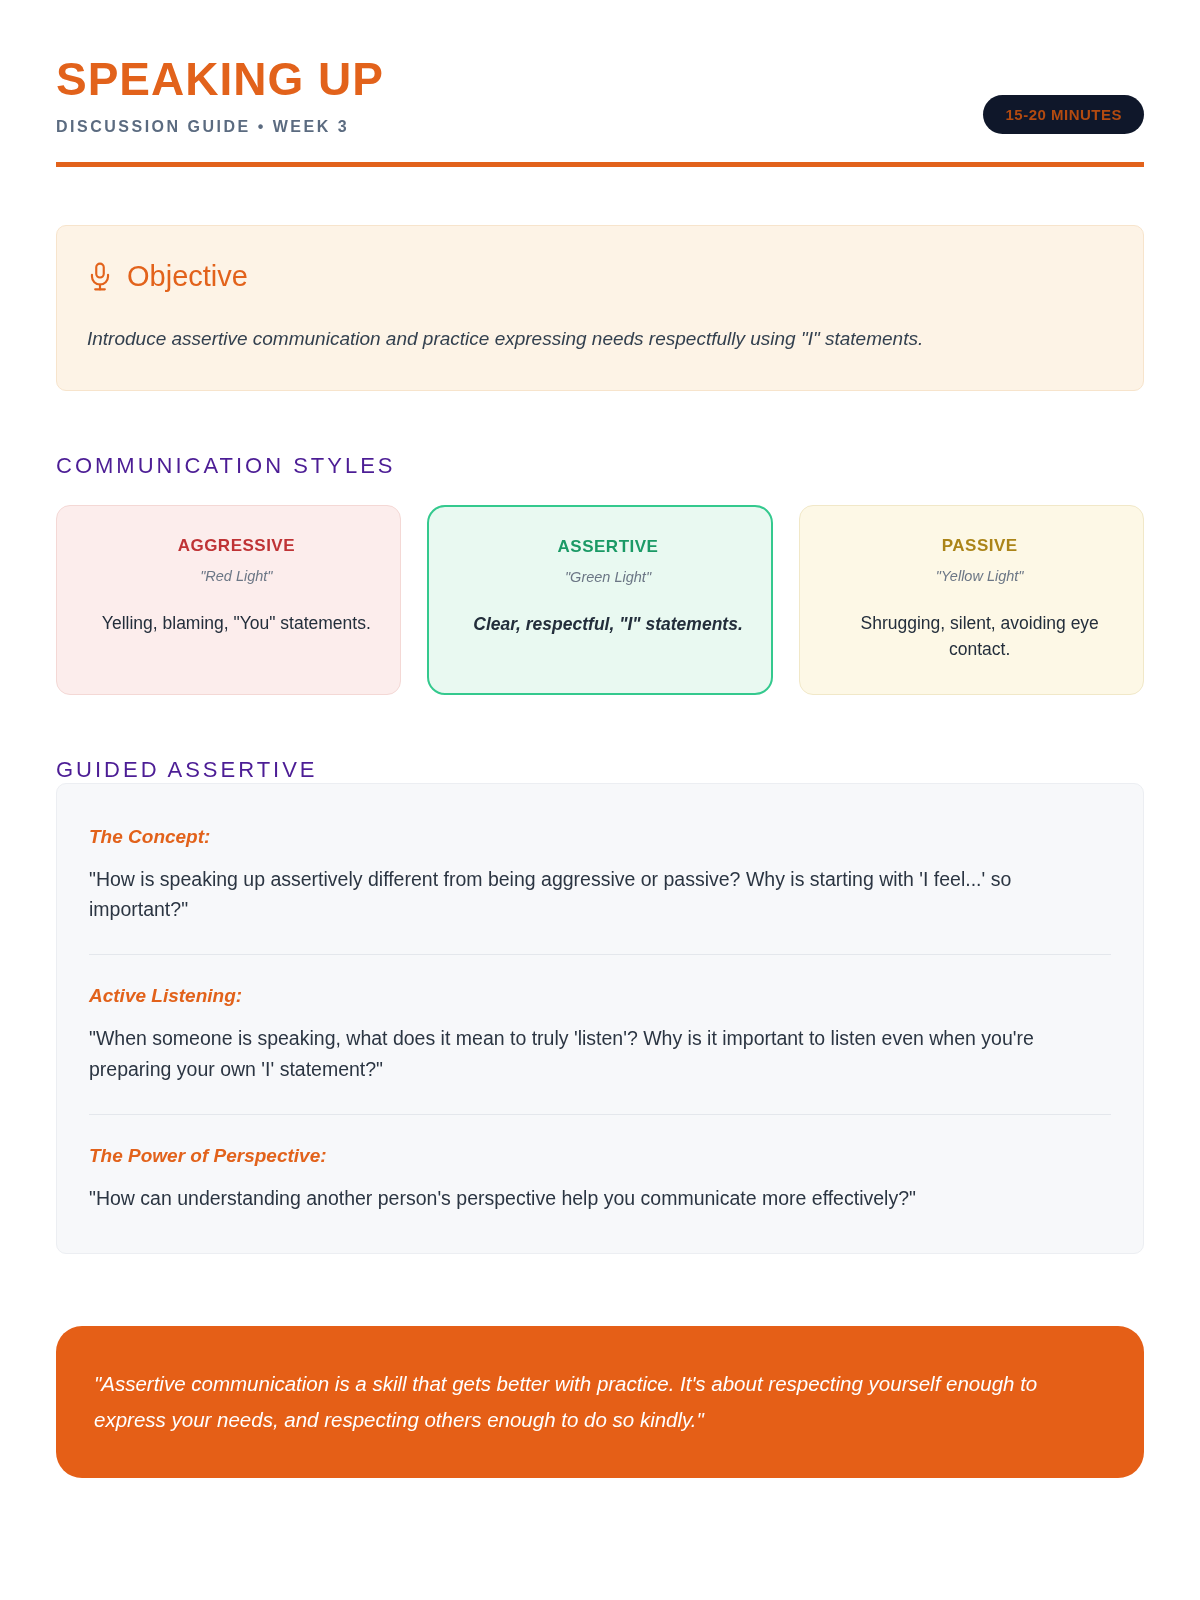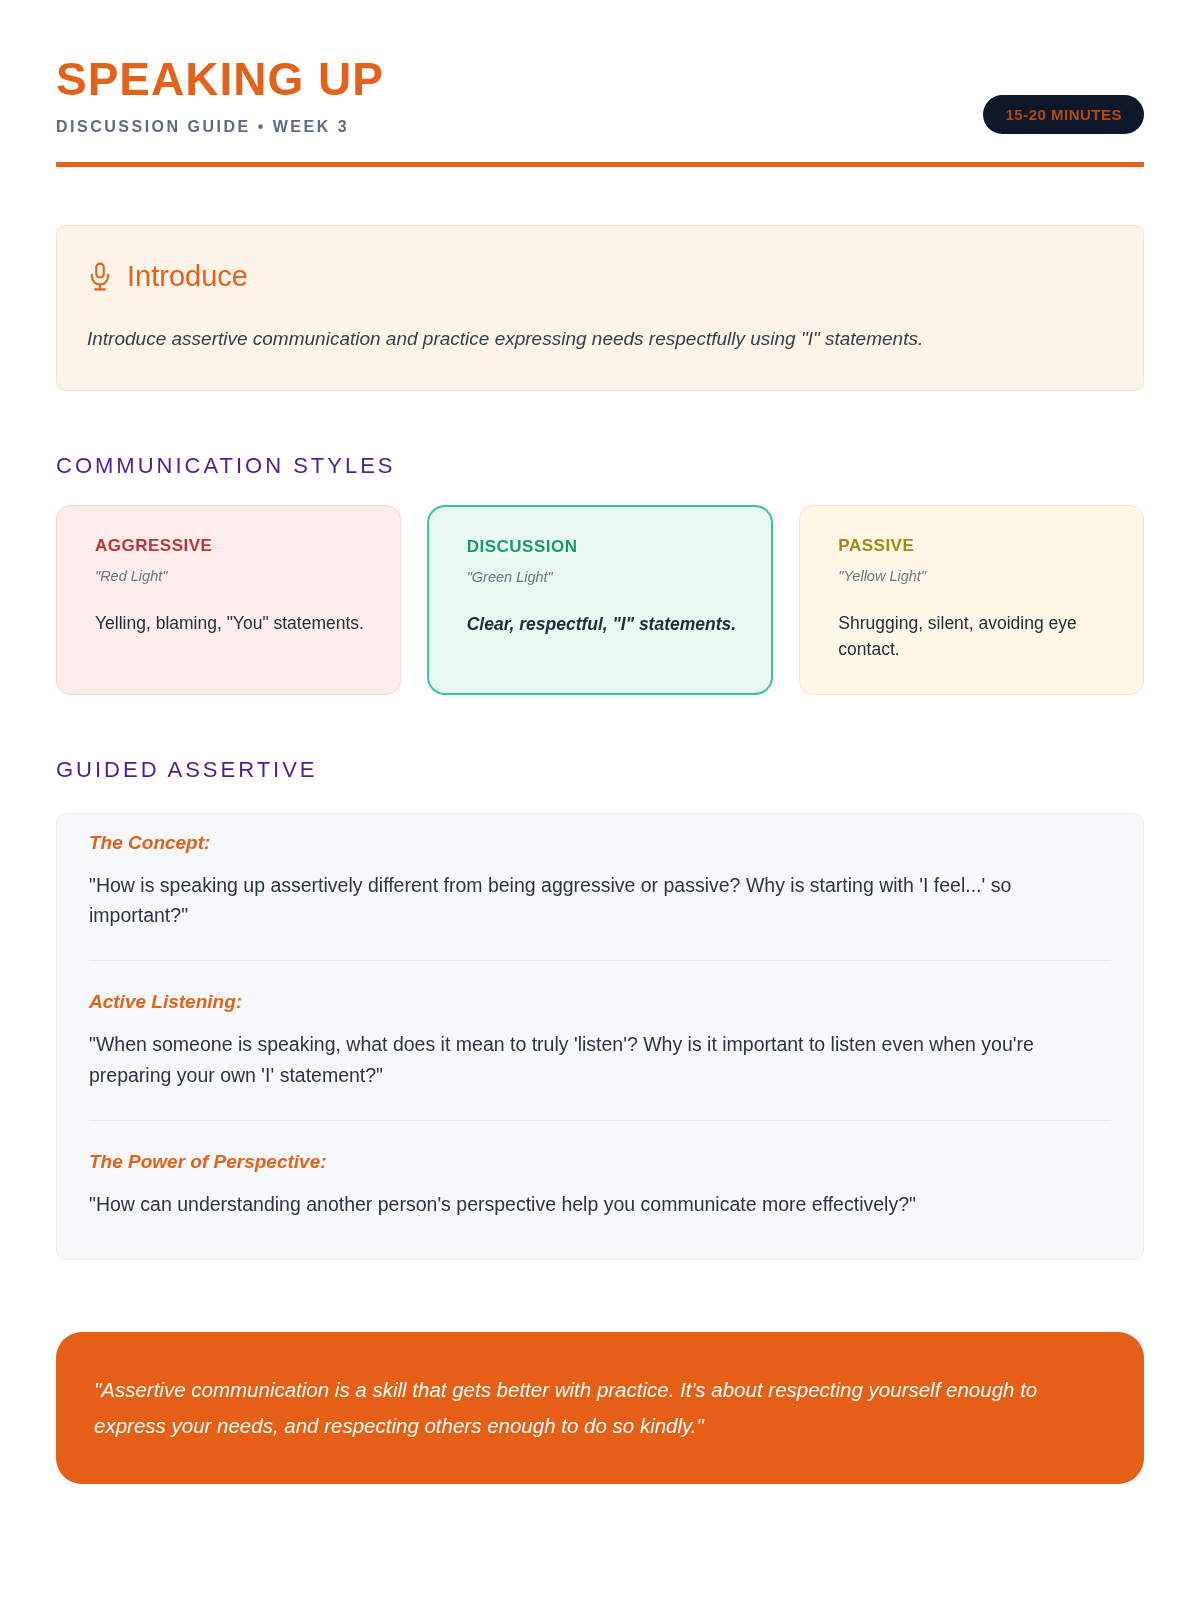--- a/index.html
+++ b/index.html
@@ -81,21 +81,21 @@
   
   .cards-row {
     display: flex;
     gap: 26px;
     margin-top: 26px;
   }
   .style-card {
     flex: 1;
     border-radius: 14px;
     padding: 30px 22px 32px 38px;
-    text-align: left;
+    text-align: center;
   }
   .card-aggressive { background: #fcedec; border: 1px solid #f4d8d5; }
   .card-assertive  { background: #e9f9f1; border: 2px solid #34c98e; border-radius: 18px; }
   .card-passive    { background: #fdf8e6; border: 1px solid #f1e8c8; }
   .card-title { font-size: 17px; font-weight: 700; letter-spacing: 0.5px; }
   .card-aggressive .card-title { color: #bf3335; }
   .card-assertive  .card-title { color: #1b9a66; }
   .card-passive    .card-title { color: #ab8418; }
   .card-subtitle {
     margin-top: 12px;
@@ -106,25 +106,24 @@
   .card-desc {
     margin-top: 26px;
     font-size: 17.5px;
     color: #232e3b;
     line-height: 1.5;
   }
   .card-assertive .card-desc { font-weight: 700; font-style: italic; }
 
   
   .discussion-box {
-    margin-top: 30px;
     background: #f7f8fa;
     border: 1px solid #eceef2;
     border-radius: 10px;
-    padding: 18px 32px 40px 32px;
+    padding: 42px 32px 40px 32px;
   }
   .discussion-label {
     color: #e2621b;
     font-size: 19px;
     font-weight: 700;
     font-style: italic;
   }
   .discussion-question {
     margin-top: 16px;
     font-size: 19.5px;
@@ -170,35 +169,35 @@
   <div class="objective-box">
     <div class="objective-heading">
       <span class="mic-icon">
         <svg width="26" height="30" viewBox="0 0 24 28" fill="none" stroke="#e2621b" stroke-width="2" stroke-linecap="round" stroke-linejoin="round">
           <rect x="8.5" y="1.5" width="7" height="13" rx="3.5"></rect>
           <path d="M4.5 12v1.5a7.5 7.5 0 0 0 15 0V12"></path>
           <line x1="12" y1="21" x2="12" y2="25.5"></line>
           <line x1="7.5" y1="25.5" x2="16.5" y2="25.5"></line>
         </svg>
       </span>
-      <span>Introduce</span>
+      <span>Objective</span>
     </div>
     <div class="objective-text">Introduce assertive communication and practice expressing needs respectfully using "I" statements.</div>
   </div>
 
   <div class="section-title">COMMUNICATION STYLES</div>
 
   <div class="cards-row">
     <div class="style-card card-aggressive">
       <div class="card-title">AGGRESSIVE</div>
       <div class="card-subtitle">"Red Light"</div>
       <div class="card-desc">Yelling, blaming, "You" statements.</div>
     </div>
     <div class="style-card card-assertive">
-      <div class="card-title">DISCUSSION</div>
+      <div class="card-title">ASSERTIVE</div>
       <div class="card-subtitle">"Green Light"</div>
       <div class="card-desc">Clear, respectful, "I" statements.</div>
     </div>
     <div class="style-card card-passive">
       <div class="card-title">PASSIVE</div>
       <div class="card-subtitle">"Yellow Light"</div>
       <div class="card-desc">Shrugging, silent, avoiding eye contact.</div>
     </div>
   </div>
 

